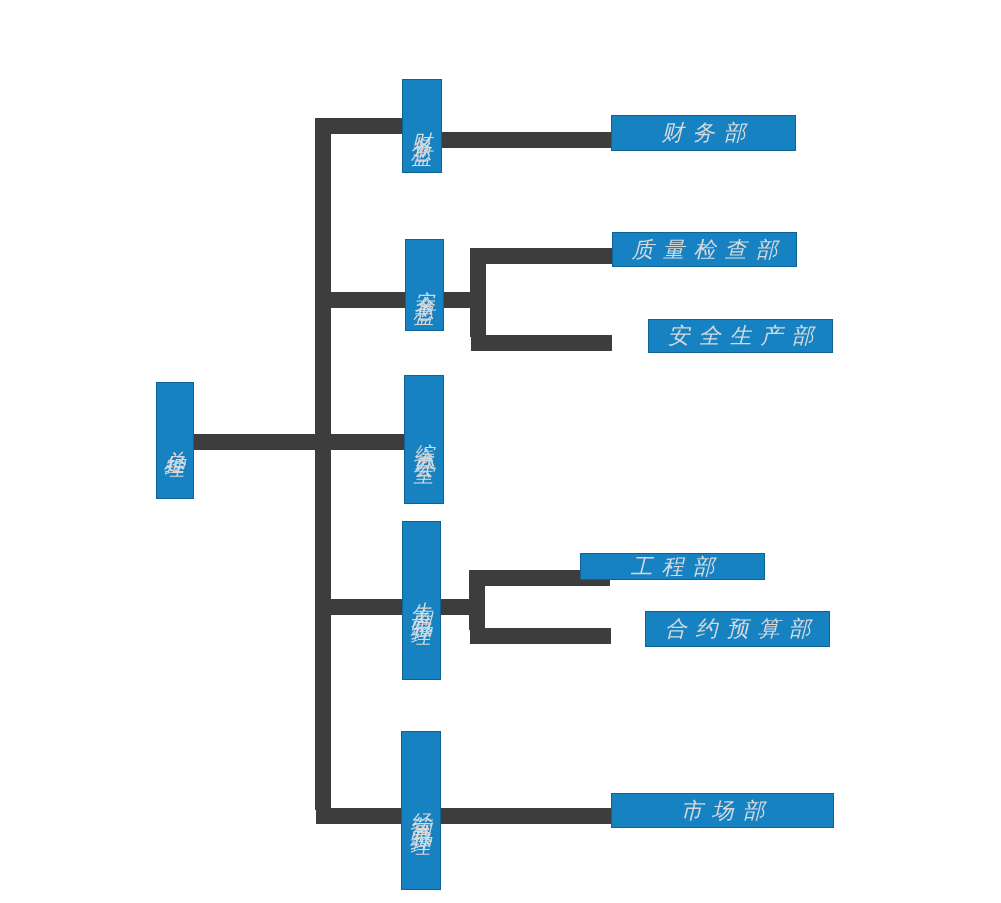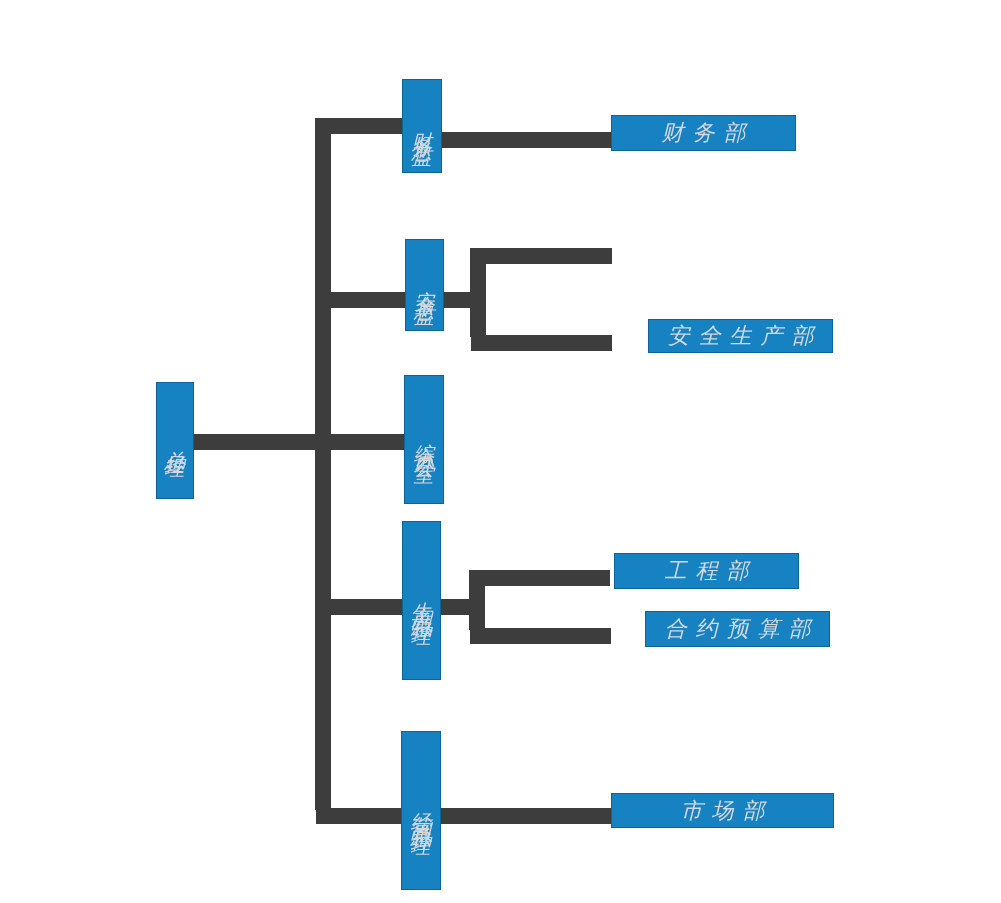--- a/index.html
+++ b/index.html
@@ -93,24 +93,27 @@
   <div class="node node-v" style="left:378px; top:497px; width:39px; height:159px;">
     <span class="label">生产副总经理</span>
   </div>
   <div class="node node-v" style="left:377px; top:707px; width:40px; height:159px;">
     <span class="label">经营副总经理</span>
   </div>
 
   <div class="node node-h" style="left:587px; top:91px; width:185px; height:36px;">
     <span class="label">财务部</span>
   </div>
+  <div class="node node-h" style="left:588px; top:208px; width:185px; height:35px;">
+    <span class="label">质量检查部</span>
+  </div>
   <div class="node node-h" style="left:624px; top:295px; width:185px; height:34px;">
     <span class="label">安全生产部</span>
   </div>
-  <div class="node node-h" style="left:590px; top:529px; width:185px; height:36px;">
+  <div class="node node-h" style="left:556px; top:529px; width:185px; height:27px;">
     <span class="label">工程部</span>
   </div>
   <div class="node node-h" style="left:621px; top:587px; width:185px; height:36px;">
     <span class="label">合约预算部</span>
   </div>
   <div class="node node-h" style="left:587px; top:769px; width:223px; height:35px;">
     <span class="label">市场部</span>
   </div>
 
 </div>

